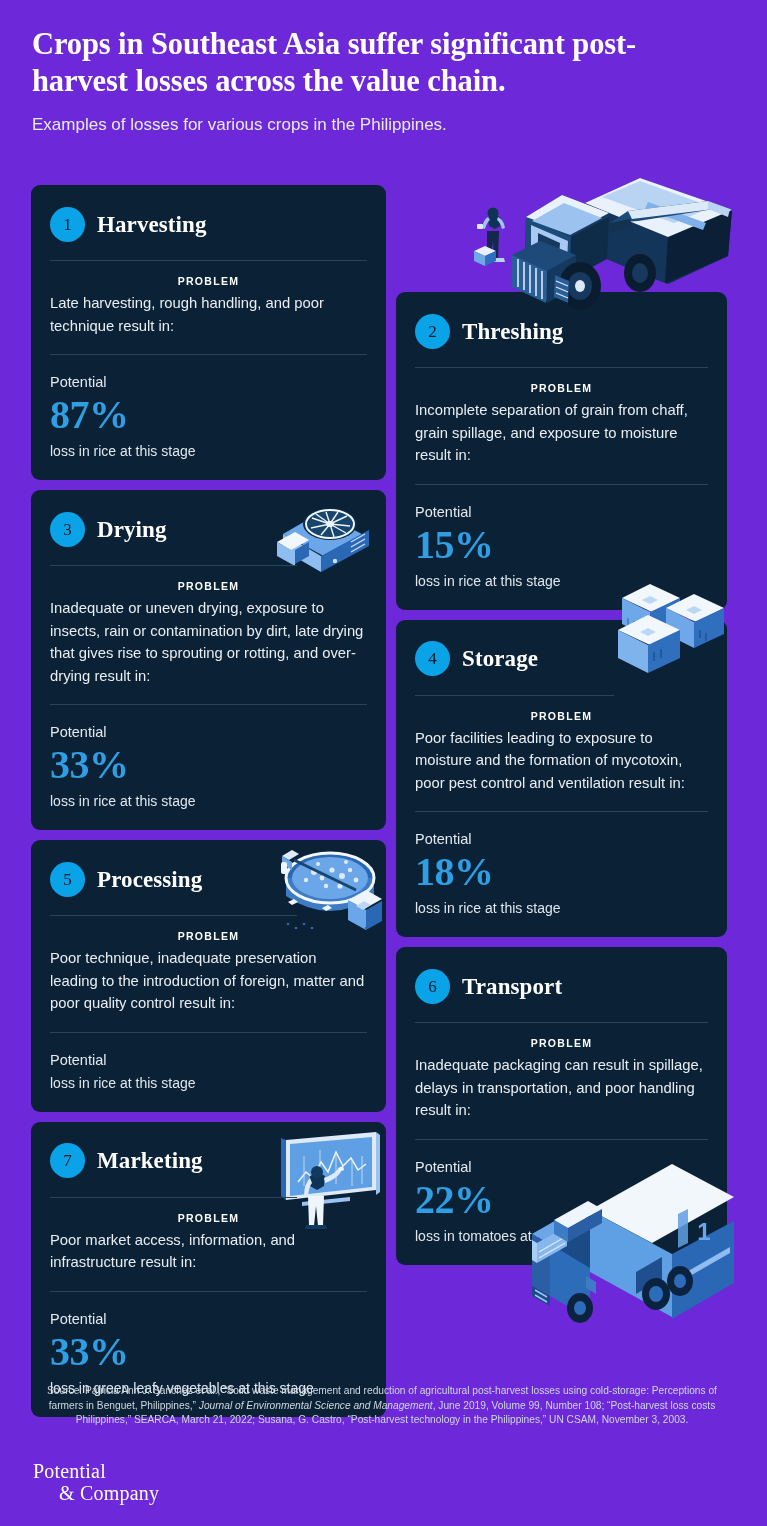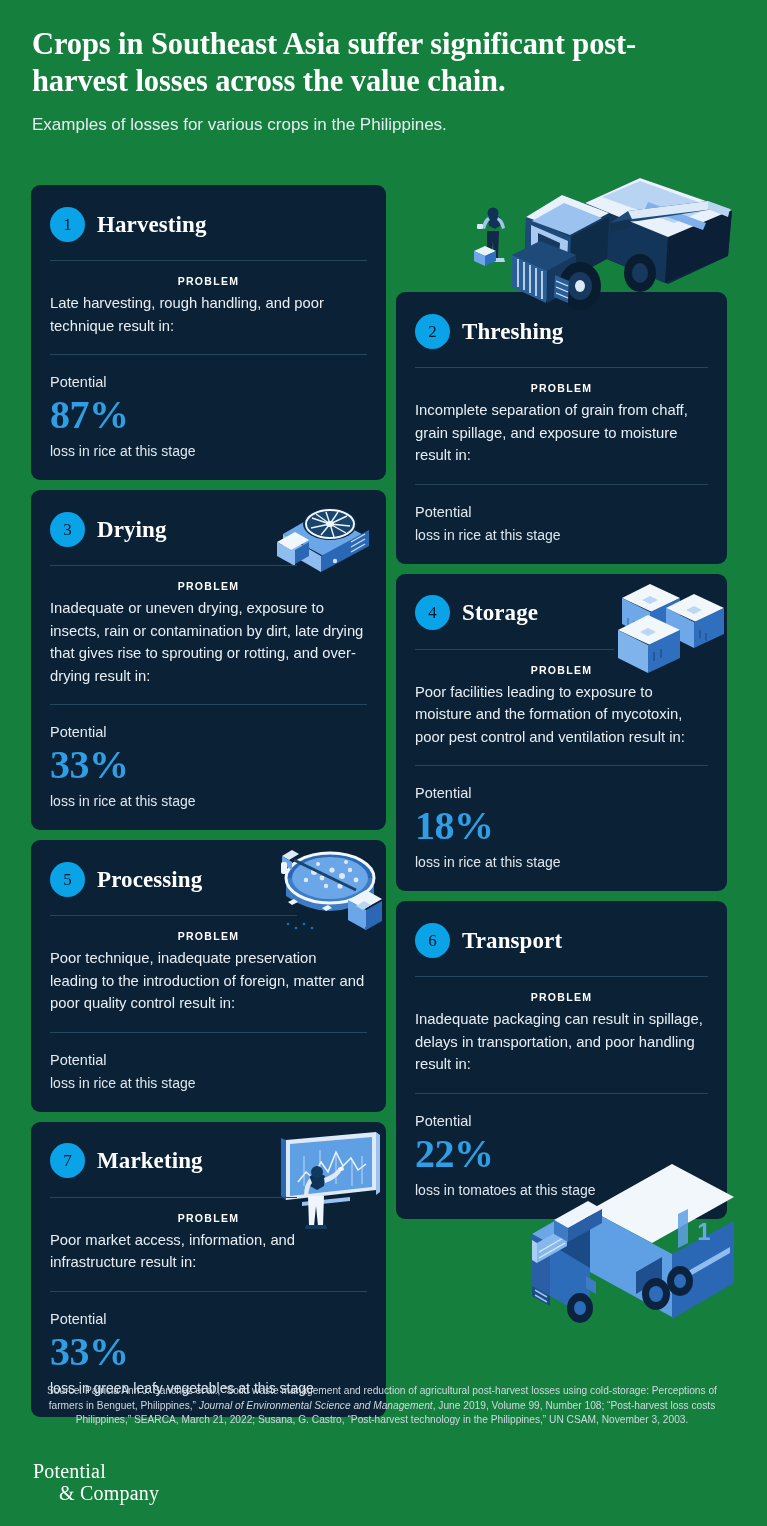--- a/index.html
+++ b/index.html
@@ -12,21 +12,21 @@
     height: 1526px;
     overflow: hidden;
     font-family: "Liberation Sans", sans-serif;
     color: #ffffff;
     position: relative;
   }
   .page {
     position: relative;
     width: 767px;
     height: 1526px;
-    background: #15803d;
+    background: #6d28d9;
     box-sizing: border-box;
   }
 
   
   .header {
     position: absolute;
     left: 32px;
     top: 26px;
     width: 680px;
   }
@@ -556,20 +556,21 @@
         <div class="badge">
           <span>2</span>
         </div>
         <div class="card-title">Threshing</div>
       </div>
       <div class="rule"></div>
       <div class="problem-label">PROBLEM</div>
       <div class="problem-text">Incomplete separation of grain from chaff, grain spillage, and exposure to moisture result in:</div>
       <div class="rule2"></div>
       <div class="potential-label">Potential</div>
+      <div class="pct">15%</div>
       <div class="loss-caption">loss in rice at this stage</div>
     </div>
 
     <div class="card">
       <div class="card-head">
         <div class="badge">
           <span>4</span>
         </div>
         <div class="card-title">Storage</div>
       </div>

